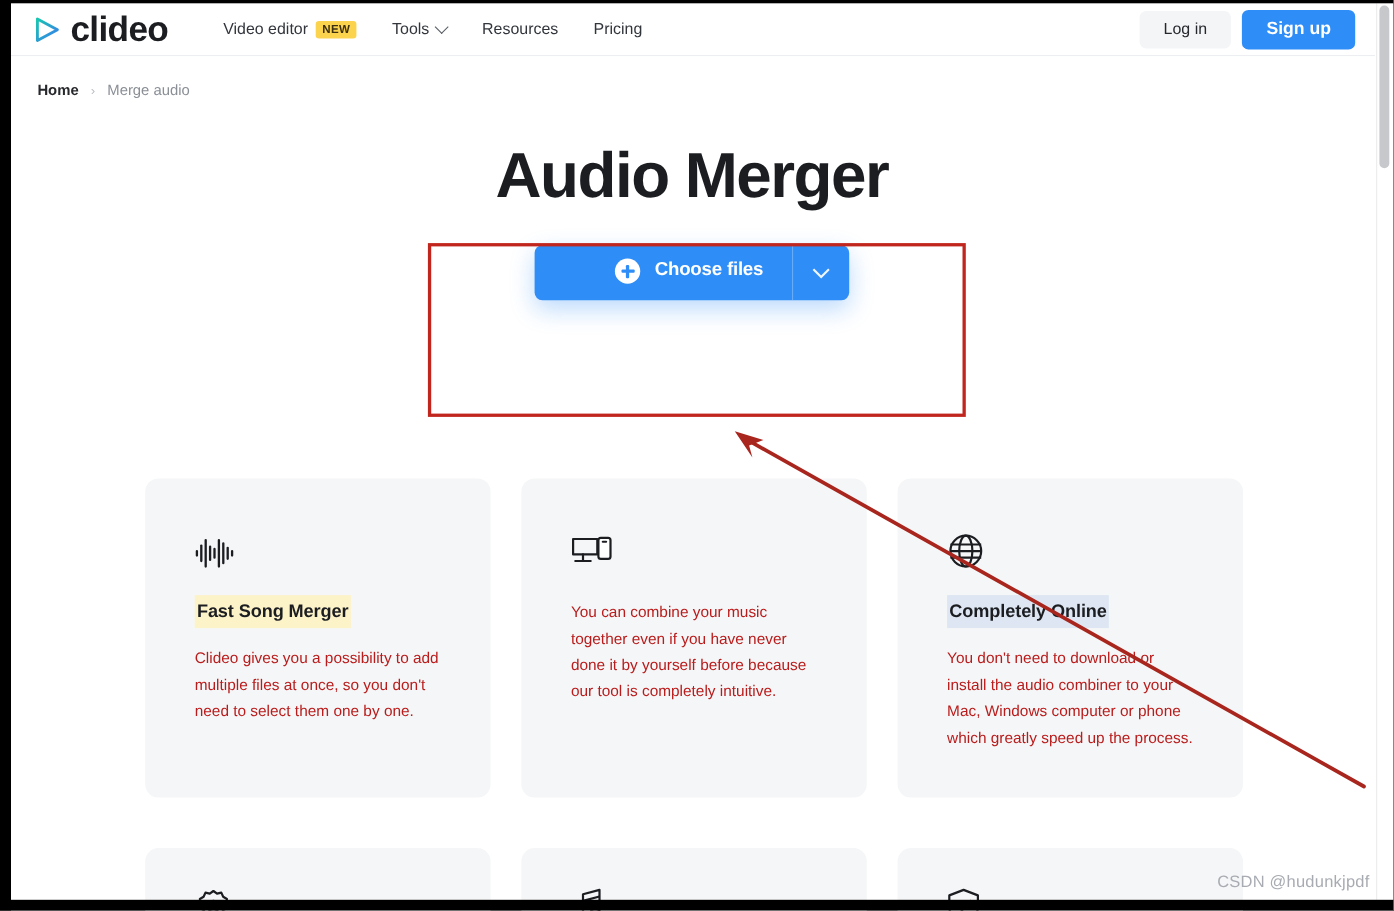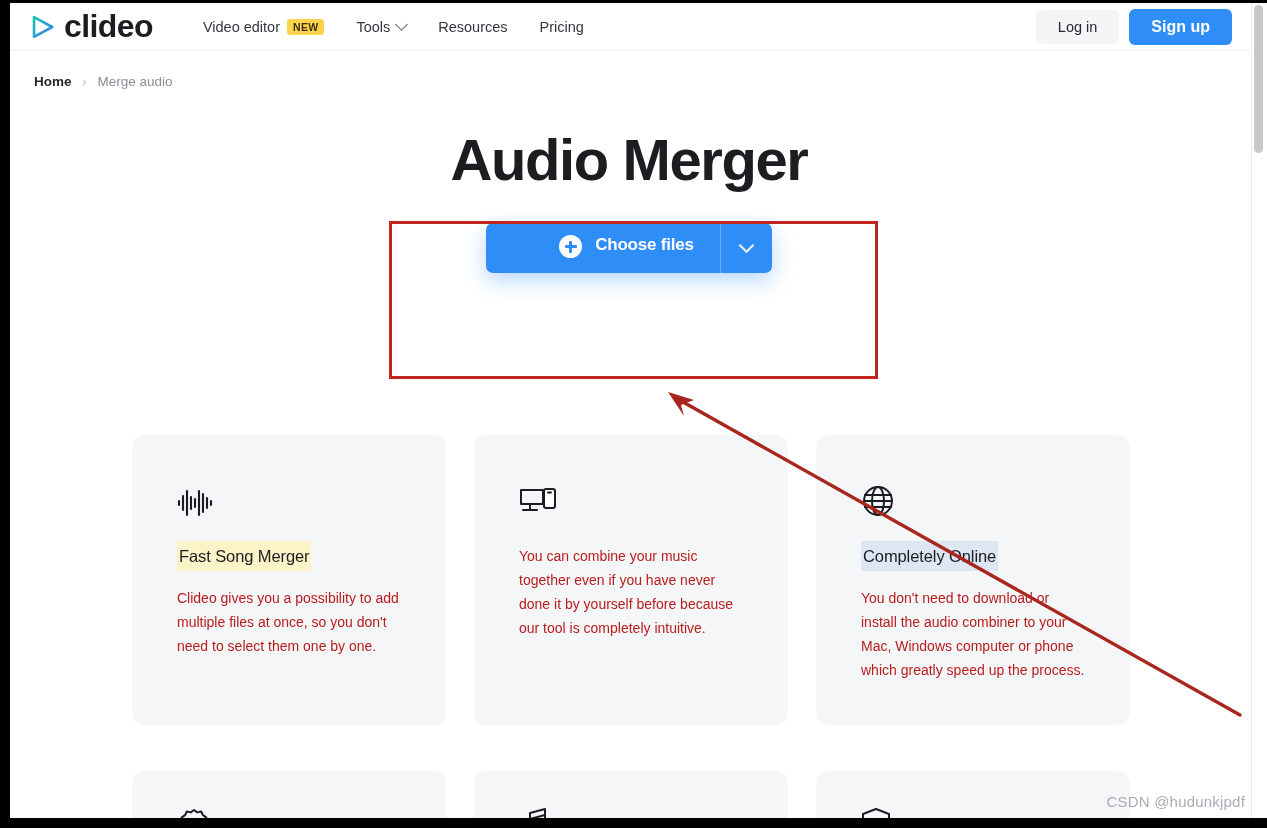--- a/index.html
+++ b/index.html
@@ -128,21 +128,21 @@
     display:grid; grid-template-columns: repeat(3, 314px);
     gap: 28px;
   }
   .card {
     background:#f5f6f7; border-radius:12px;
     padding: 45px 42px 40px 45px;
     min-height: 290px;
   }
   .card-icon { height: 38px; margin-bottom: 26px; display:flex; align-items:flex-end; }
   .card-title {
-    font-size: 16.5px; font-weight:400; color:#1b1d21;
+    font-size: 16.5px; font-weight:700; color:#1b1d21;
     display:inline; padding: 6px 2px; line-height:1.5;
     letter-spacing:-0.1px;
   }
   .card-title-wrap { margin-bottom: 17px; }
   .card-text {
     font-size: 14px; color:#b91c1c; line-height: 1.72;
   }
 
   
   .cards2 {

